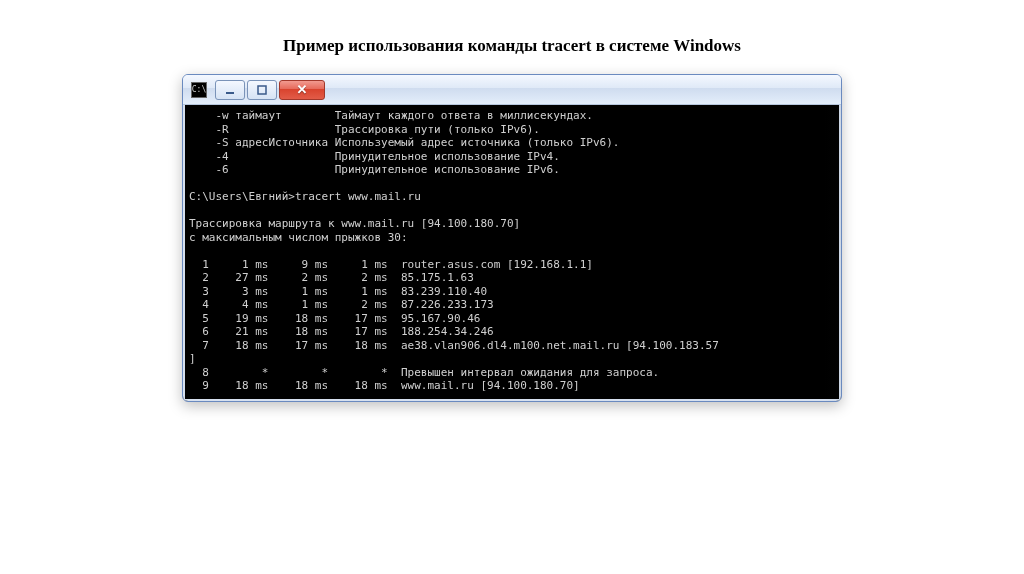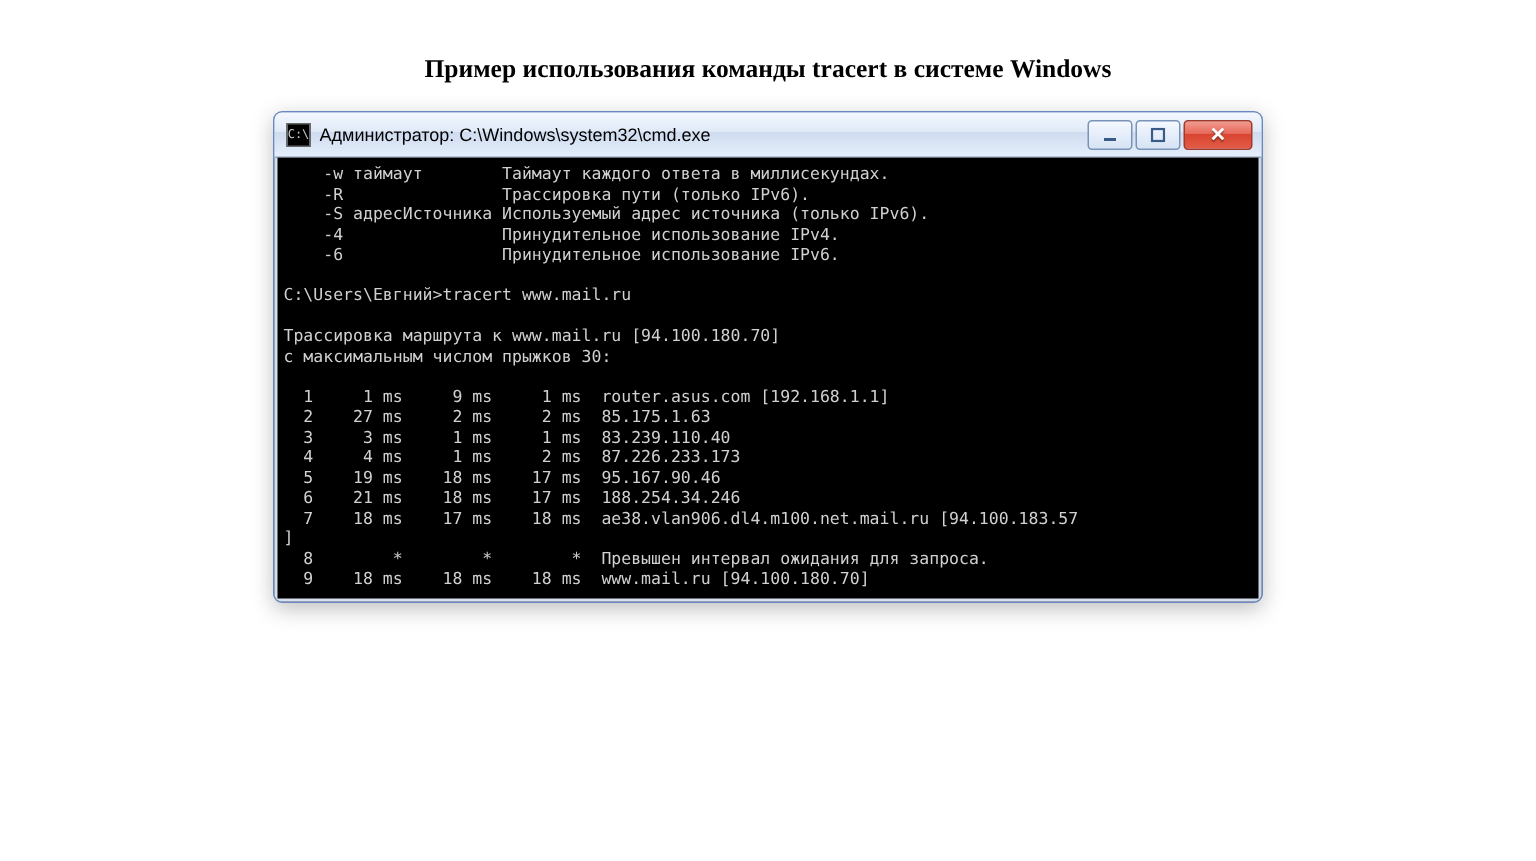--- a/index.html
+++ b/index.html
@@ -117,21 +117,20 @@
   }
 </style>
 </head>
 <body>
 
 <div class="page-title">Пример использования команды tracert в системе Windows</div>
 
 <div class="window">
   <div class="titlebar">
     <span class="app-icon">C:\</span>
-    <span class="title-text">Администратор: C:\Windows\system32\cmd.exe</span>
     <div class="win-controls">
       <div class="win-btn minmax">
         <svg width="10" height="10" viewBox="0 0 10 10">
             <line x1="1" y1="8" x2="9" y2="8" stroke="#3a5a8a" stroke-width="2"></line>
           </svg>
       </div>
       <div class="win-btn minmax">
         <svg width="10" height="10" viewBox="0 0 10 10">
             <rect x="1" y="1" width="8" height="8" fill="none" stroke="#3a5a8a" stroke-width="1.5"></rect>
           </svg>

